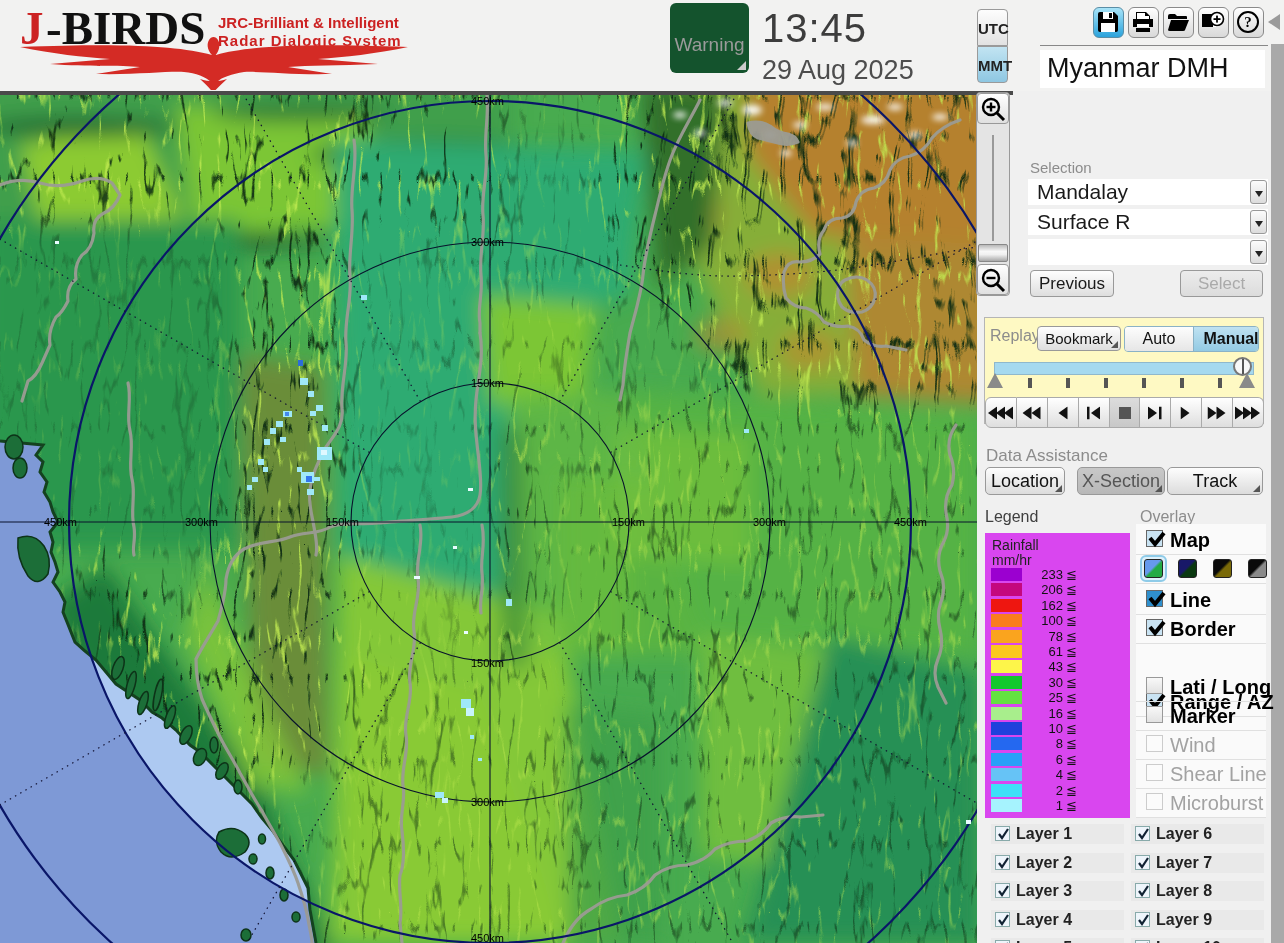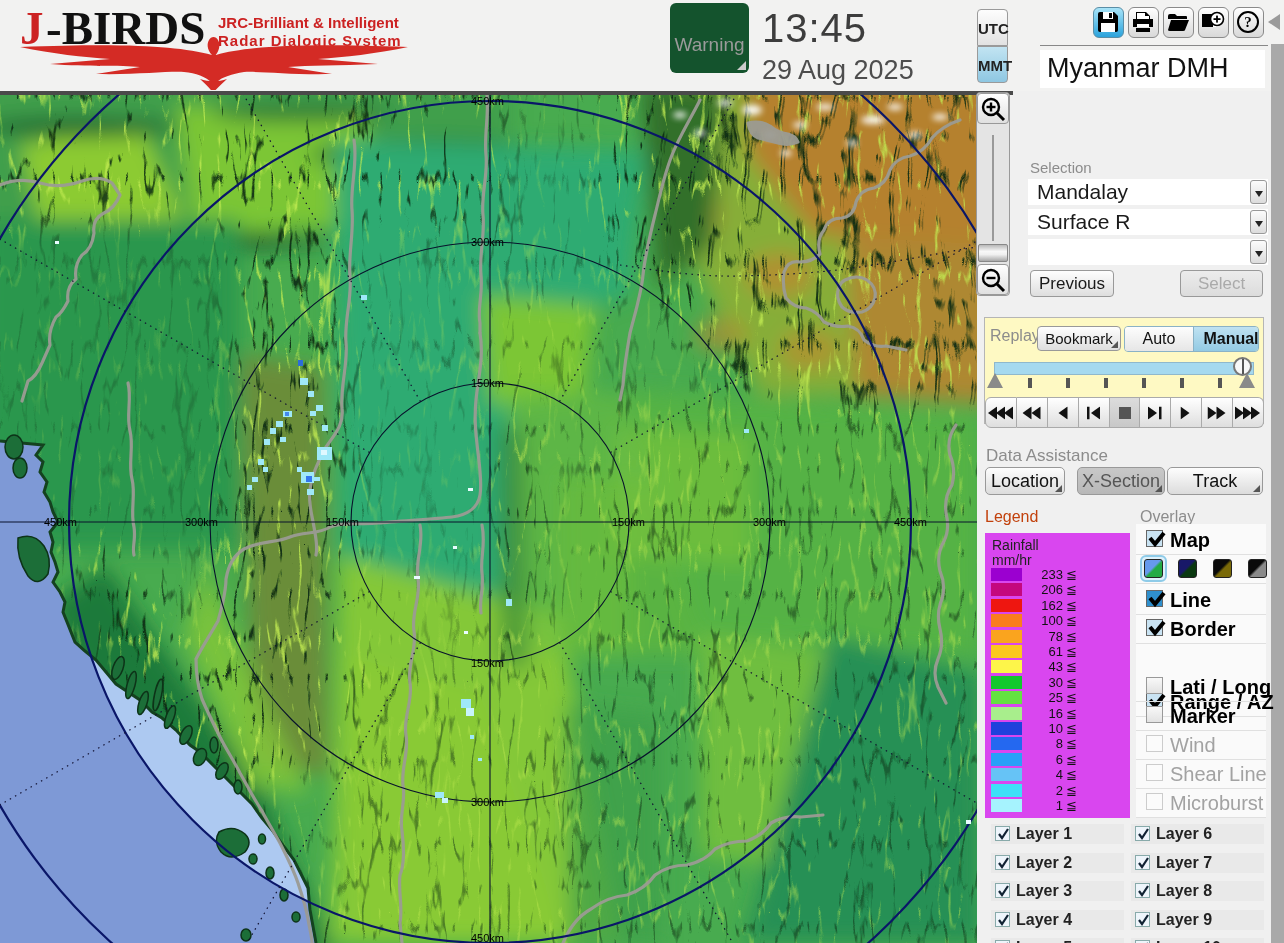--- a/index.html
+++ b/index.html
@@ -64,21 +64,21 @@
 #stopb { background:linear-gradient(#dcdcdc,#c8c8c8); }
 
 
 #da-label { position:absolute; left:986px; top:446px; font-size:17px; color:#8c8c8c; }
 .dabtn { position:absolute; top:467px; height:28px; border:1px solid #999; border-radius:5px; background:linear-gradient(#fdfdfd,#dcdcdc); font-size:18px; color:#111; text-align:center; padding-top:3px; }
 #dab1 { left:985px; width:80px; }
 #dab2 { left:1077px; width:88px; background:linear-gradient(#c8c8c8,#b8b8b8); color:#555; }
 #dab3 { left:1167px; width:96px; }
 
 
-#leg-label { position:absolute; left:985px; top:508px; font-size:16px; color:#c2410c; }
+#leg-label { position:absolute; left:985px; top:508px; font-size:16px; color:#404040; }
 #legendbox { position:absolute; left:985px; top:533px; width:145px; height:285px; background:#d946ef; }
 #legendbox .t1 { position:absolute; left:7px; top:4px; font-size:14px; color:#222; }
 #legendbox .t2 { position:absolute; left:7px; top:19px; font-size:14px; color:#222; }
 .lrow { position:absolute; left:0; width:145px; height:15px; }
 .lsw { position:absolute; left:6px; top:1px; width:31px; height:13px; }
 .lnum { position:absolute; left:40px; top:0px; width:38px; text-align:right; font-size:13px; color:#111; }
 .leq { position:absolute; left:81px; top:0px; font-size:13px; color:#111; }
 
 
 #ov-label { position:absolute; left:1140px; top:508px; font-size:16px; color:#8c8c8c; }

